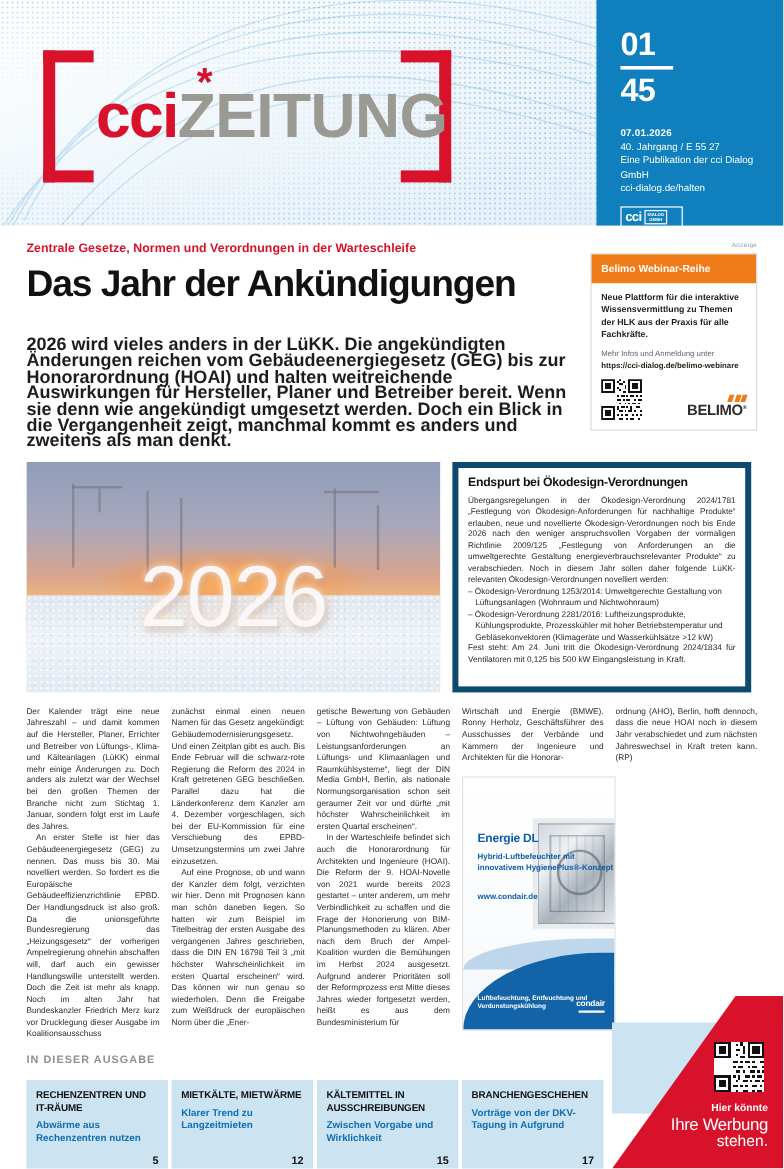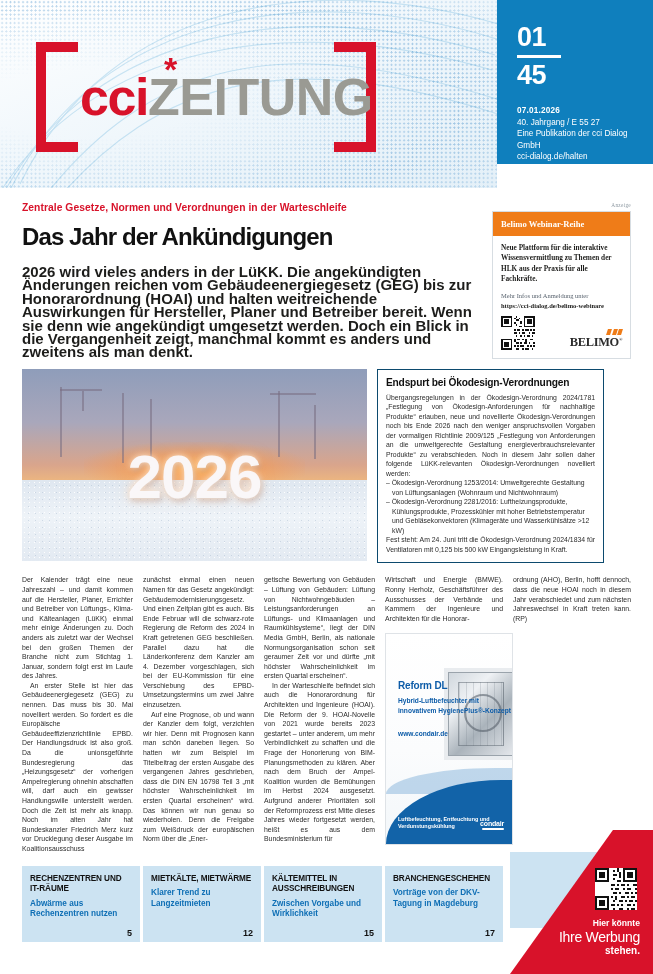--- a/index.html
+++ b/index.html
@@ -53,21 +53,21 @@
     color: #d8122a; font-size: 34px; font-weight: 800; line-height: 1;
   }
   .mast-tagline {
     position: absolute; left: 36px; right: 14px; bottom: 22px;
     text-align: right;
     font-size: 8.1px; font-weight: 700; letter-spacing: 0.25px; color: #1d1d1b;
   }
   .mast-tagline .star { color:#d8122a; }
 
   .masthead-right {
-    width: 156px; height: 164px; background: #0f7fbd; color: #fff;
+    width: 156px; height: 188px; background: #0f7fbd; color: #fff;
     position: relative; padding: 24px 0 0 20px;
   }
   .issue-num { font-size: 27px; font-weight: 800; line-height: 1.0; letter-spacing: -0.5px;}
   .issue-rule { width: 44px; height: 3px; background:#fff; margin: 4px 0 4px 0; }
   .issue-year { font-size: 27px; font-weight: 800; line-height: 1.0; letter-spacing: -0.5px;}
   .mast-date { margin-top: 17px; font-size: 8.2px; font-weight: 700; letter-spacing:.2px; }
   .mast-meta { font-size: 8.2px; line-height: 11.4px; font-weight: 400; margin-top: 2px; }
   .cci-dialog-logo {
     margin-top: 9px; width: 52px; height: 19px; border: 1.4px solid #fff;
     display: flex; align-items: center; padding: 0 3px; gap: 2px;
@@ -78,30 +78,30 @@
   
   .content { position: relative; padding: 0 22px; }
 
   .top-row { display: flex; gap: 10px; margin-top: 14px; }
   .top-left { width: 474px; }
   .kicker {
     color: #d8122a; font-size: 10.3px; font-weight: 700; letter-spacing: .05px;
     margin-bottom: 7px;
   }
   .headline {
-    font-size: 24px; font-weight: 800; letter-spacing: -0.9px; color: #111;
-    line-height: 34px; margin-bottom: 11px;
+    font-size: 31px; font-weight: 800; letter-spacing: -0.9px; color: #111;
+    line-height: 34px; margin-bottom: 27px;
   }
   .standfirst {
     font-size: 15px; line-height: 13.4px; font-weight: 700; color: #1d1d1b;
     width: 460px;
   }
 
   
-  .belimo-col { width: 159px; position: relative; font-family: Liberation Serif, serif; }
+  .belimo-col { width: 159px; position: relative; }
   .anzeige-top { font-size: 5.3px; color:#8f9aa3; text-align:right; letter-spacing:.3px; margin-bottom:3px;}
   .belimo-box { border: 1px solid #d7dde2; background:#fff; }
   .belimo-head {
     background: #ef7c18; color:#fff; font-size: 8.6px; font-weight: 700;
     padding: 7px 8px;
   }
   .belimo-body { padding: 7px 8px 8px 8px; }
   .belimo-lead { font-size:7.3px; line-height:10.4px; font-weight:700; color:#1d1d1b;}
   .belimo-sub { font-size:6.5px; line-height:9px; color:#5b6570; margin-top:6px;}
   .belimo-url { font-size:6.5px; line-height:9px; font-weight:700; color:#1d1d1b; margin-top:1px; word-break:break-all;}
@@ -122,27 +122,27 @@
     background: radial-gradient(ellipse at center, rgba(255,176,82,.95) 0%, rgba(255,150,60,.45) 40%, rgba(255,150,60,0) 75%); }
   .photo-snow { position:absolute; left:0; right:0; bottom:0; height:42%;
     background: linear-gradient(180deg,#dfe7f0 0%, #eef3f8 45%, #e3eaf2 100%); }
   .photo-snow::after{ content:''; position:absolute; inset:0;
     background-image: radial-gradient(circle, rgba(255,255,255,.95) 0.7px, transparent 1px),
                       radial-gradient(circle, rgba(150,170,195,.35) 0.6px, transparent 1px);
     background-size: 5px 5px, 7px 7px; background-position: 0 0, 3px 2px; }
   .crane { position:absolute; background: rgba(120,110,130,.55); }
   .photo-2026 {
     position:absolute; left:0; right:0; top:40%; text-align:center;
-    font-size: 62px; font-weight: 700; letter-spacing: -1px;
+    font-size: 72px; font-weight: 400; letter-spacing: -1px;
     color: rgba(250,248,250,.96);
     text-shadow: 0 0 6px rgba(255,235,215,.9), 0 0 14px rgba(255,190,140,.55), 2px 3px 5px rgba(120,100,110,.35);
     line-height: 1;
   }
 
-  .okodesign { width: 227px; border: 1px solid #0c4a6e; padding: 7px 8px 8px 8px; }
+  .okodesign { width: 249px; border: 5px solid #0c4a6e; padding: 7px 8px 8px 8px; }
   .oko-title { font-size: 10.2px; font-weight: 800; color:#111; margin-bottom: 5px; letter-spacing:-.2px;}
   .oko-p { font-size: 6.85px; line-height: 9.5px; color:#2b2b2b; text-align: justify; }
   .oko-li { font-size: 6.85px; line-height: 9.5px; color:#2b2b2b; padding-left: 6px; text-indent:-6px;}
 
   
   .cols { display:flex; gap: 10px; margin-top: 12px; }
   .col { width: 118px; }
   .col p { font-size: 6.9px; line-height: 9.6px; color:#2b2b2b; text-align: justify; hyphens:auto; }
   .col p + p { text-indent: 8px; }
 
@@ -199,21 +199,21 @@
   .promo-bluebar { position:absolute; left:0; top:22px; width:143px; height:76px; background:#cce3f2; }
   .promo-red {
     position:absolute; inset:0;
     background: #d8122a;
     clip-path: polygon(100% 0, 100% 100%, 0 100%, 72% 0);
   }
   .promo-qr { position:absolute; right:16px; top:38px; width:42px; height:42px; }
   .promo-txt { position:absolute; right:13px; bottom:18px; text-align:right; color:#fff; }
   .promo-l1 { font-size:8.6px; font-weight:700; line-height:11px;}
   .promo-l2 { font-size:14px; font-weight:400; line-height:16px; letter-spacing:-.3px;}
-  .promo-l3 { font-size:10px; font-weight:700; line-height:11px;}
+  .promo-l3 { font-size:13px; font-weight:400; line-height:11px;}
 </style>
 </head>
 <body>
 
 <div class="page">
 
   <div class="masthead">
     <div class="masthead-left">
       <div class="swirl">
         <svg width="540" height="240" viewBox="0 0 540 240">
@@ -386,21 +386,21 @@
       </div>
       <div class="col">
         <p>getische Bewertung von Gebäuden – Lüftung von Gebäuden: Lüftung von Nichtwohngebäuden – Leistungsanforderungen an Lüftungs- und Klimaanlagen und Raumkühlsysteme“, liegt der DIN Media GmbH, Berlin, als nationale Normungsorganisation schon seit geraumer Zeit vor und dürfte „mit höchster Wahrscheinlichkeit im ersten Quartal erscheinen“.</p>
         <p>In der Warteschleife befindet sich auch die Honorarordnung für Architekten und Ingenieure (HOAI). Die Reform der 9. HOAI-Novelle von 2021 wurde bereits 2023 gestartet – unter anderem, um mehr Verbindlichkeit zu schaffen und die Frage der Honorierung von BIM-Planungsmethoden zu klären. Aber nach dem Bruch der Ampel-Koalition wurden die Bemühungen im Herbst 2024 ausgesetzt. Aufgrund anderer Prioritäten soll der Reformprozess erst Mitte dieses Jahres wieder fortgesetzt werden, heißt es aus dem Bundesministerium für</p>
       </div>
       <div class="col">
         <p>Wirtschaft und Energie (BMWE). Ronny Herholz, Geschäftsführer des Ausschusses der Verbände und Kammern der Ingenieure und Architekten für die Honorar-</p>
         <div class="condair-wrap" style="margin-top:10px;">
           <div class="condair">
             <div class="condair-dev"></div>
-            <div class="condair-title">Reform DL</div>
+            <div class="condair-title">Energie DL</div>
             <div class="condair-sub">Hybrid-Luftbefeuchter mit innovativem HygienePlus®-Konzept</div>
             <div class="condair-url">www.condair.de</div>
             <div class="condair-wave2"></div>
             <div class="condair-wave"></div>
             <div class="condair-foot">Luftbefeuchtung, Entfeuchtung und Verdunstungskühlung</div>
             <div class="condair-brandmark">
               <span>condair</span>
               <span class="sw"></span>
             </div>
           </div>
@@ -408,39 +408,40 @@
       </div>
       <div class="col">
         <p>ordnung (AHO), Berlin, hofft dennoch, dass die neue HOAI noch in diesem Jahr verabschiedet und zum nächsten Jahreswechsel in Kraft treten kann. (RP)</p>
         <div class="condair-wrap" style="margin-top:10px;height:212px;">
           
         </div>
       </div>
     </div>
 
     <div class="bottom">
+      <div class="bottom-label">IN DIESER AUSGABE</div>
       <div class="teasers">
         <div class="teaser">
           <div class="teaser-cat">RECHENZENTREN UND IT-RÄUME</div>
           <div class="teaser-head">Abwärme aus Rechenzentren nutzen</div>
           <div class="teaser-page">5</div>
         </div>
         <div class="teaser">
           <div class="teaser-cat">MIETKÄLTE, MIETWÄRME</div>
           <div class="teaser-head">Klarer Trend zu Langzeitmieten</div>
           <div class="teaser-page">12</div>
         </div>
         <div class="teaser">
           <div class="teaser-cat">KÄLTEMITTEL IN AUSSCHREIBUNGEN</div>
           <div class="teaser-head">Zwischen Vorgabe und Wirklichkeit</div>
           <div class="teaser-page">15</div>
         </div>
         <div class="teaser">
           <div class="teaser-cat">BRANCHENGESCHEHEN</div>
-          <div class="teaser-head">Vorträge von der DKV-Tagung in Magdeburg</div>
+          <div class="teaser-head">Vorträge von der DKV-Tagung in Aufgrund</div>
           <div class="teaser-page">17</div>
         </div>
       </div>
     </div>
   </div>
 
   <div class="promo">
     <div class="promo-bluebar"></div>
     <div class="promo-red"></div>
     <svg class="promo-qr" viewBox="0 0 21 21" shape-rendering="crispEdges">

